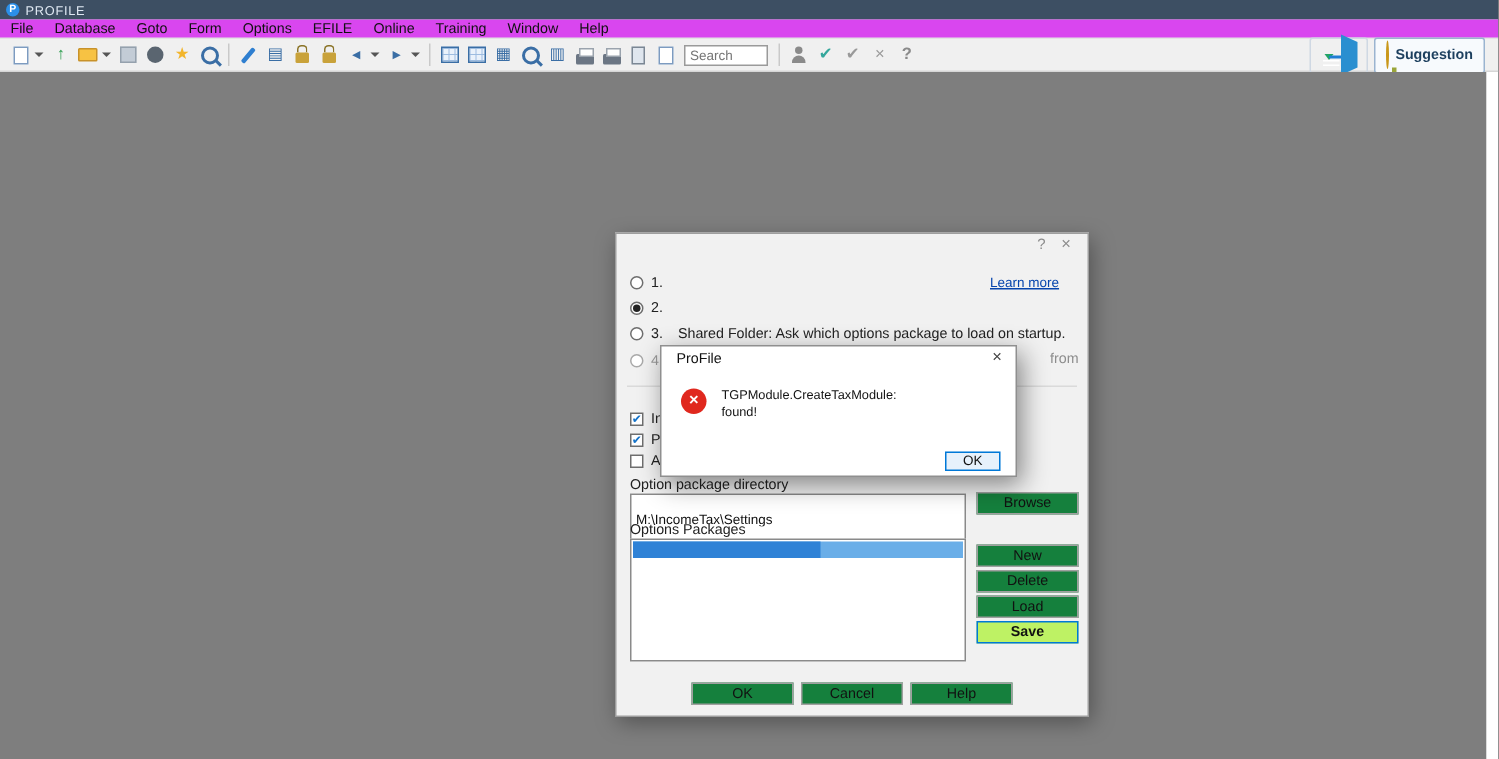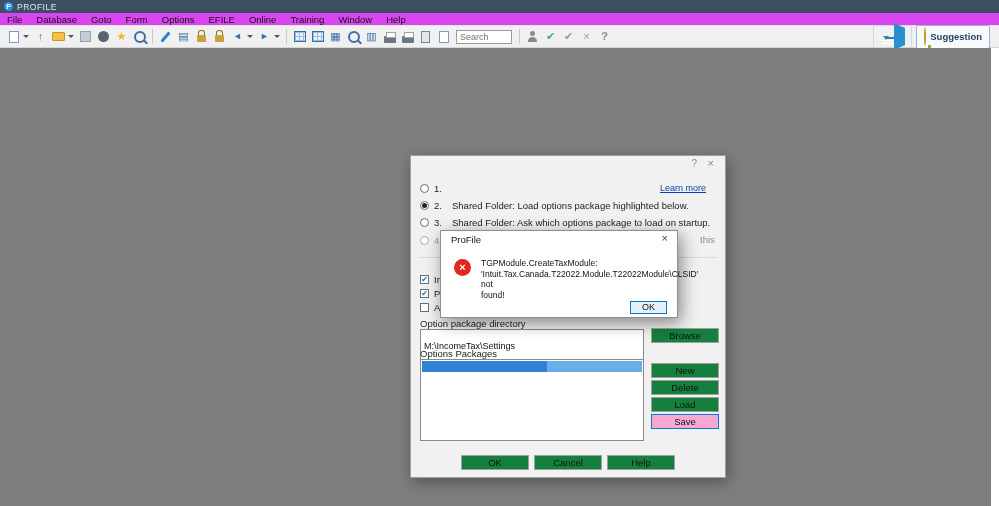--- a/index.html
+++ b/index.html
@@ -85,21 +85,21 @@
   .learn-more{position:absolute;top:27px;left:249px;font-size:9px;color:#0645ad;text-decoration:underline;}
   .od-divider{position:absolute;top:101px;left:7px;right:7px;border-top:1px solid #dadada;}
   .cb-row{position:absolute;left:9px;height:11px;display:flex;align-items:center;font-size:9.5px;color:#222;}
   .cb{width:9px;height:9px;border:1px solid #6e6e6e;background:#fff;font-size:8px;line-height:8px;
     color:#1272c9;text-align:center;margin-right:5px;flex:0 0 auto;}
   .od-label{position:absolute;left:9px;font-size:9.5px;color:#222;}
   .od-input{position:absolute;left:9px;top:173px;width:224px;height:13px;border:1px solid #8a8a8a;
     background:#fff;font-size:9px;padding:16px 3px;font-family:"Liberation Sans",sans-serif;color:#111;}
   .btn{position:absolute;width:68px;height:15px;background:#15803d;border:1px solid #9f9f9f;
     font-size:9.5px;color:#111;font-family:"Liberation Sans",sans-serif;padding:0;line-height:13px;}
-  .btn.focus{border:1px solid #0078d7;background:#f9a8d4;}
+  .btn.focus{border:1px solid #0078d7;background:#bef264;font-weight:bold;}
   .listbox{position:absolute;left:9px;top:203px;width:224px;height:82px;background:#fff;border:1px solid #8a8a8a;}
   .sel-row{position:absolute;left:1px;right:1px;top:1px;height:11px;background:#6aaee8;}
   .sel-dark{display:block;width:57%;height:100%;background:#2f82d6;}
 
   
   .ed{position:absolute;left:440px;top:230px;width:238px;height:88px;background:#fff;
     border:1px solid #8f8f8f;box-shadow:3px 5px 16px rgba(0,0,0,.45);box-sizing:border-box;}
   .ed-title{position:absolute;top:3px;left:10px;font-size:9.5px;color:#111;}
   .ed-close{position:absolute;top:1px;right:9px;font-size:11px;color:#444;}
   .ed-icon{position:absolute;top:28px;left:13px;width:17px;height:17px;border-radius:50%;
@@ -224,33 +224,32 @@
 
     <div class="od-row" style="top:26px;">
       <span class="radio"></span>
       <span class="num">1.</span>
     </div>
     <a class="learn-more" href="#">Learn more</a>
 
     <div class="od-row" style="top:43px;">
       <span class="radio sel"></span>
       <span class="num">2.</span>
-      <span class="lbl">Shared Folder: Load options package highlighted below.</span>
     </div>
 
     <div class="od-row" style="top:60px;">
       <span class="radio"></span>
       <span class="num">3.</span>
       <span class="lbl">Shared Folder: Ask which options package to load on startup.</span>
     </div>
 
     <div class="od-row row-dis" style="top:78px;">
       <span class="radio dis"></span>
       <span class="num">4.</span>
-      <span class="lbl found-frag">this</span>
+      <span class="lbl found-frag">from</span>
     </div>
 
     <div class="od-divider"></div>
 
     <div class="cb-row" style="top:118px;">
       <span class="cb">✔</span>
       <span>Inc</span>
     </div>
     <div class="cb-row" style="top:132px;">
       <span class="cb">✔</span>
@@ -281,19 +280,18 @@
     <button class="btn" style="left:123px;top:299px;">Cancel</button>
     <button class="btn" style="left:196px;top:299px;">Help</button>
   </div>
 
   <div class="ed">
     <div class="ed-title">ProFile</div>
     <span class="ed-close">×</span>
     <div class="ed-icon">×</div>
     <div class="ed-msg">
       <span>TGPModule.CreateTaxModule:</span>
-      <span>'Intuit.Tax.Canada.T22022.Module.T22022Module\CLSID' not</span>
       <span>found!</span>
     </div>
     <button class="ed-ok">OK</button>
   </div>
 
 </div>
 
 </body></html>

